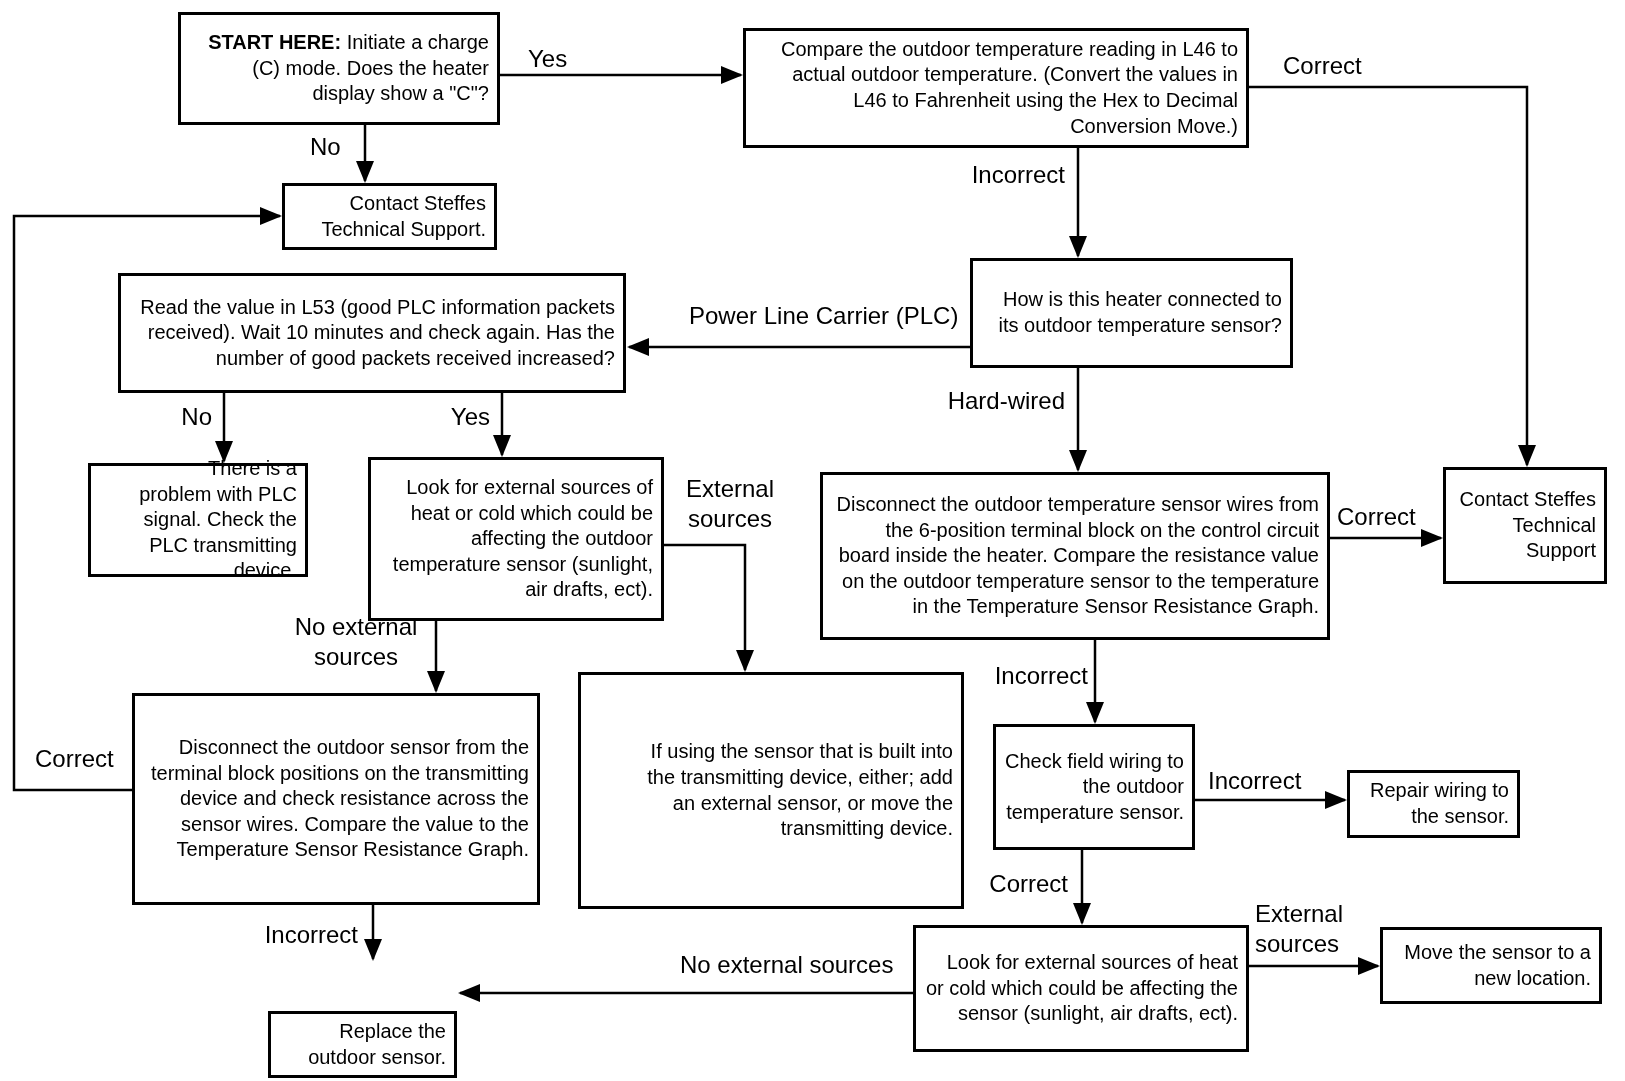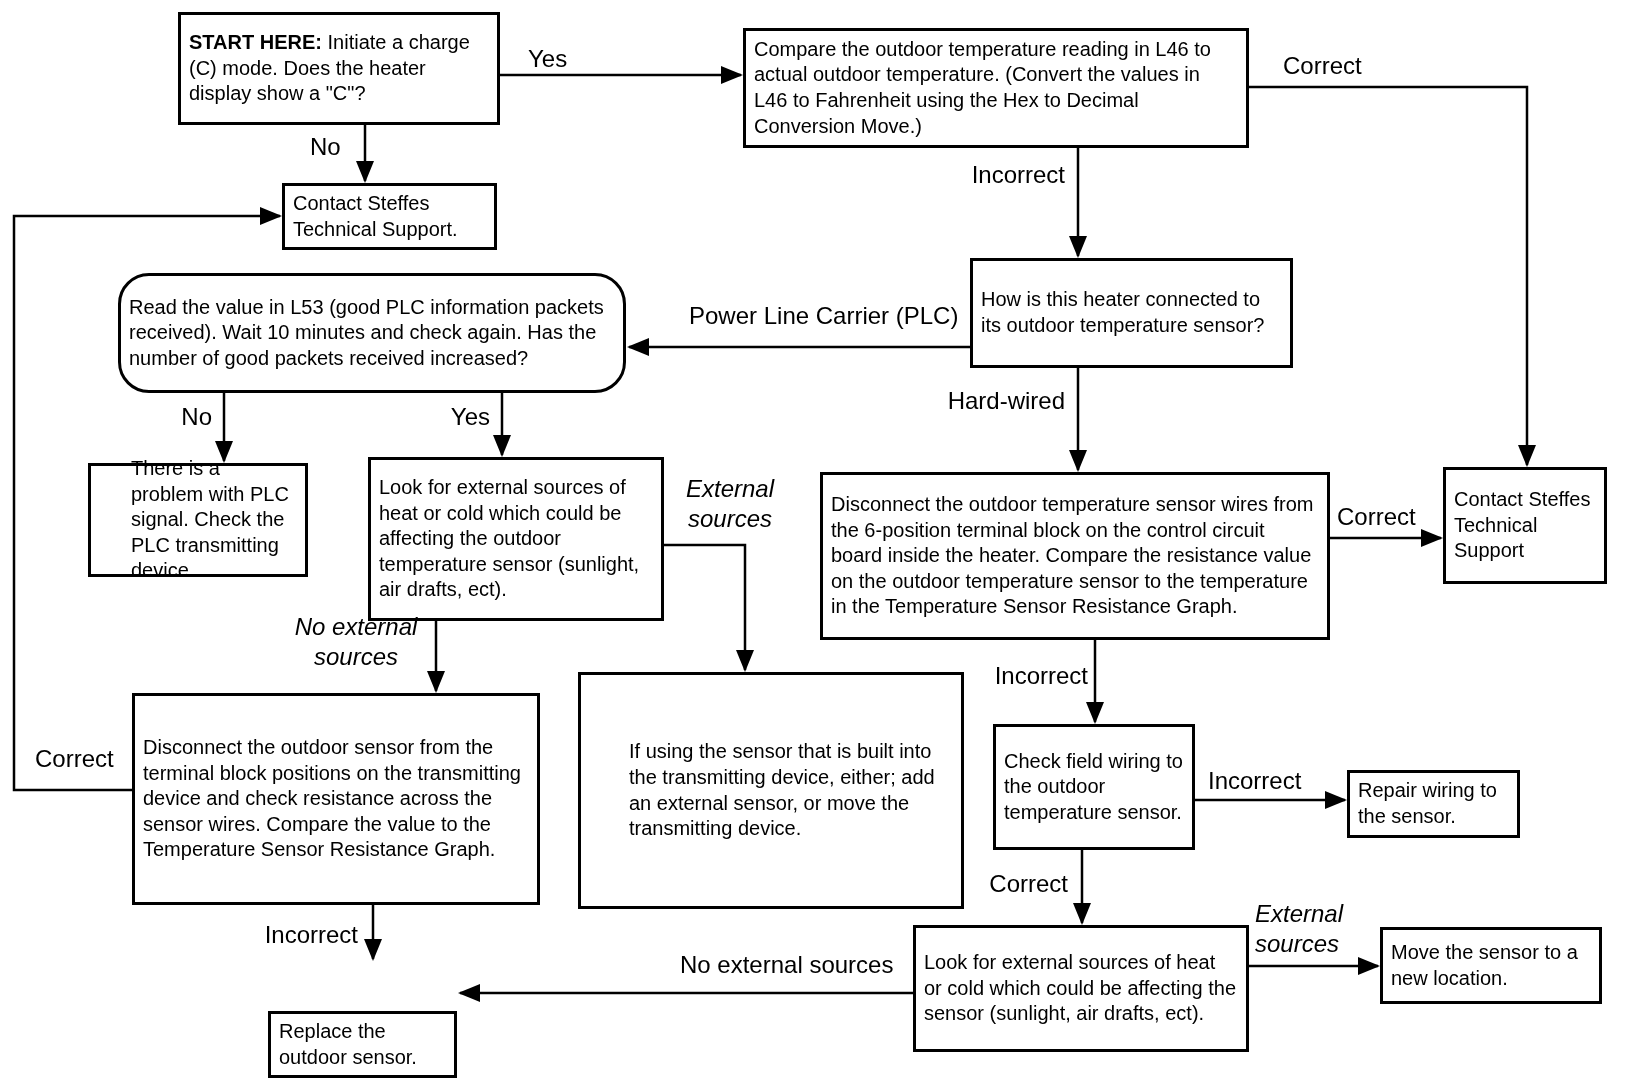--- a/index.html
+++ b/index.html
@@ -6,28 +6,28 @@
   .canvas{
     position:relative;width:1625px;height:1081px;background:#ffffff;
     font-family:"Liberation Sans","DejaVu Sans",sans-serif;color:#000;
     overflow:hidden;
   }
   .wires{position:absolute;left:0;top:0;width:1625px;height:1081px;}
   .wires path{stroke:#000;stroke-width:2.5;fill:none;}
   .node{
     position:absolute;box-sizing:border-box;border:3px solid #000;background:#fff;
     display:flex;align-items:center;justify-content:center;
-    text-align:left;font-size:20px;line-height:1.28;padding:4px 8px;
+    text-align:right;font-size:20px;line-height:1.28;padding:4px 8px;
   }
   .node .b{font-weight:bold;}
   .node .para + .para{margin-top:26px;}
   .elabel{
     position:absolute;font-size:24px;line-height:1.25;white-space:nowrap;
   }
-  .elabel.pre{white-space:pre-line;text-align:center;font-style:italic;}
+  .elabel.pre{white-space:pre-line;text-align:center;}
   .elabel.right{text-align:right;}
   .elabel.center{text-align:center;}
   .footer{
     position:absolute;left:1398px;top:1038px;width:200px;
     font-size:16px;text-align:right;margin-top:48px;
   }
 </style>
 </head>
 <body>
 
@@ -64,21 +64,21 @@
   </div>
 
   <div class="node" style="left:743px;top:28px;width:506px;height:120px;">
     <div>Compare the outdoor temperature reading in L46 to actual outdoor temperature. (Convert the values in L46 to Fahrenheit using the Hex to Decimal Conversion Move.)</div>
   </div>
 
   <div class="node" style="left:282px;top:183px;width:215px;height:67px;">
     <div>Contact Steffes Technical Support.</div>
   </div>
 
-  <div class="node" style="left:118px;top:273px;width:508px;height:120px;border-radius:31px;">
+  <div class="node" style="left:118px;top:273px;width:508px;height:120px;">
     <div>Read the value in L53 (good PLC information packets received). Wait 10 minutes and check again. Has the number of good packets received increased?</div>
   </div>
 
   <div class="node" style="left:970px;top:258px;width:323px;height:110px;">
     <div>How is this heater connected to its outdoor temperature sensor?</div>
   </div>
 
   <div class="node" style="left:88px;top:463px;width:220px;height:114px;padding-left:40px;">
     <div>There is a problem with PLC signal. Check the PLC transmitting device.</div>
   </div>

